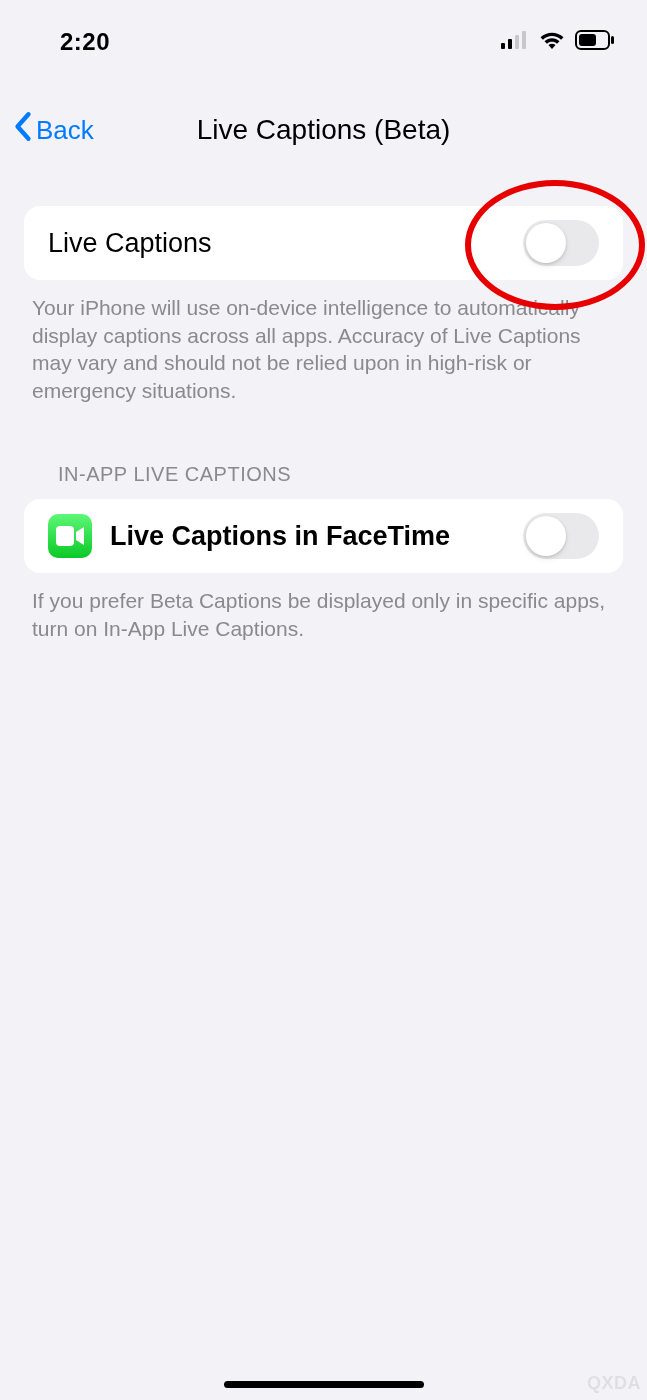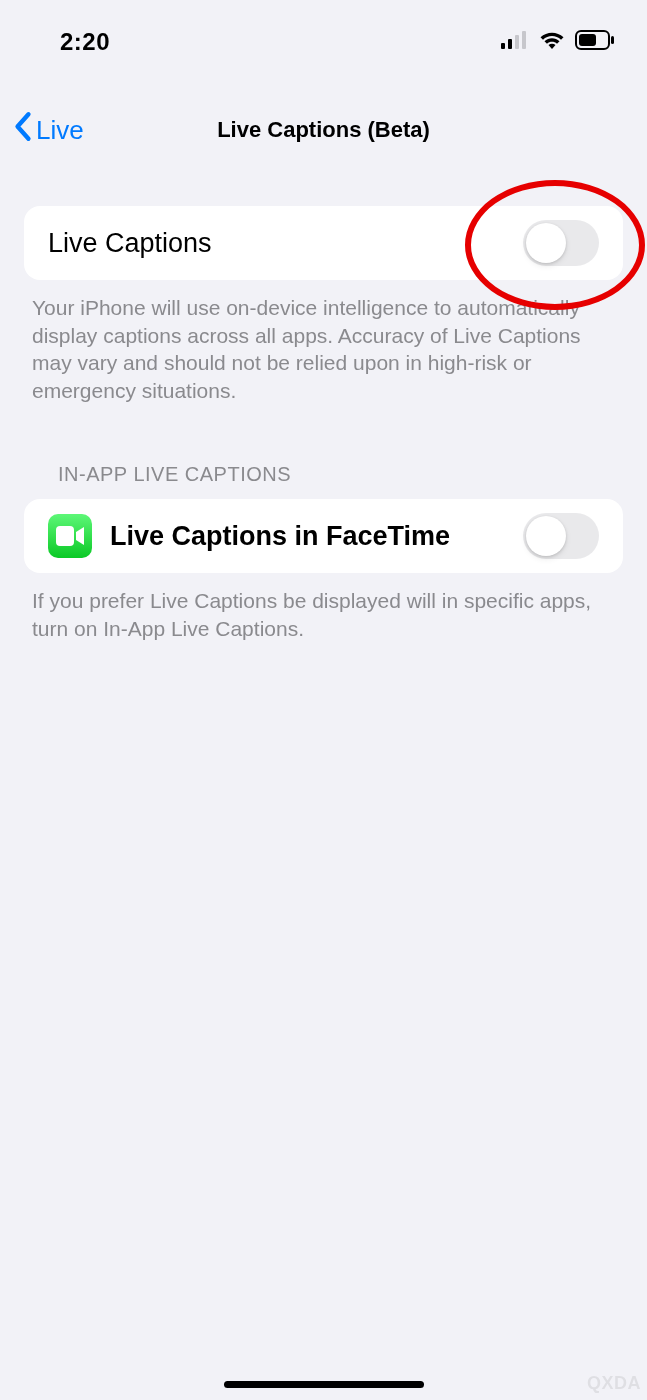--- a/index.html
+++ b/index.html
@@ -41,22 +41,22 @@
     font-size: 26px;
     font-weight: 400;
     cursor: pointer;
   }
   .nav-back svg { width: 18px; height: 30px; }
   .nav-title {
     position: absolute;
     left: 50%;
     top: 50%;
     transform: translate(-50%, -50%);
-    font-size: 22px;
-    font-weight: 700;
+    font-size: 28px;
+    font-weight: 400;
     white-space: nowrap;
   }
 
   
   .group {
     margin: 46px 24px 0 24px;
     background: #fff;
     border-radius: 16px;
     overflow: visible;
     position: relative;
@@ -185,21 +185,21 @@
   </div>
 </div>
 
 <div class="nav-bar">
   <div class="nav-back">
     <span>
       <svg viewBox="0 0 12 22" width="16" height="28">
         <polyline points="10,2 2,11 10,20" fill="none" stroke="#007aff" stroke-width="3.2" stroke-linecap="round" stroke-linejoin="round"></polyline>
       </svg>
     </span>
-    <span>Live</span>
+    <span>Back</span>
   </div>
   <div class="nav-title">Live Captions (Beta)</div>
 </div>
 
 <div class="group">
   <div class="row">
     <div class="row-label">Live Captions</div>
     <div class="toggle">
       <div class="toggle-knob"></div>
     </div>
@@ -218,17 +218,17 @@
         <rect x="0" y="0" width="18" height="20" rx="4" fill="#fff"></rect>
         <path d="M20 6 L28 1 V19 L20 14 Z" fill="#fff"></path>
       </svg>
     </div>
     <div class="row-label with-icon">Live Captions in FaceTime</div>
     <div class="toggle">
       <div class="toggle-knob"></div>
     </div>
   </div>
 </div>
-<div class="footer-text">If you prefer Live Captions be displayed will in specific apps, turn on In-App Live Captions.</div>
+<div class="footer-text">If you prefer Beta Captions be displayed only in specific apps, turn on In-App Live Captions.</div>
 
 <div class="home-indicator"></div>
 
 <div class="watermark">QXDA</div>
 
 </body></html>

